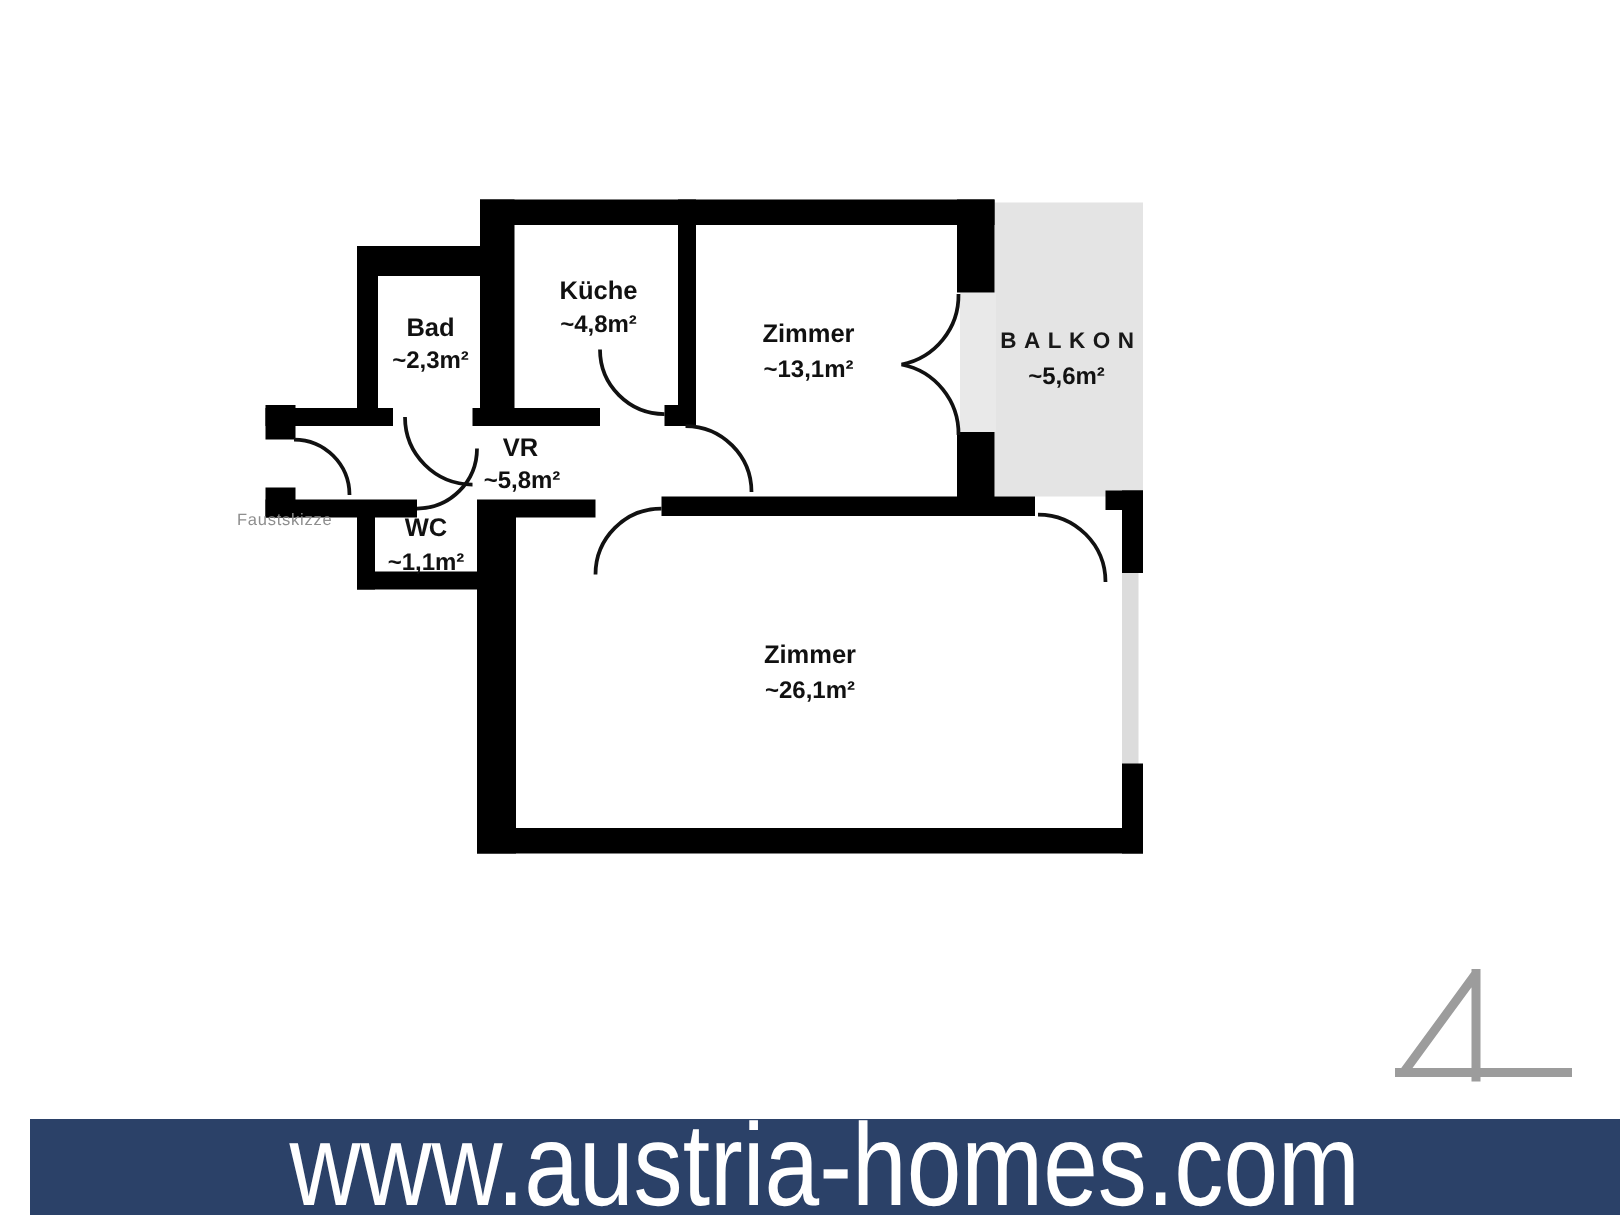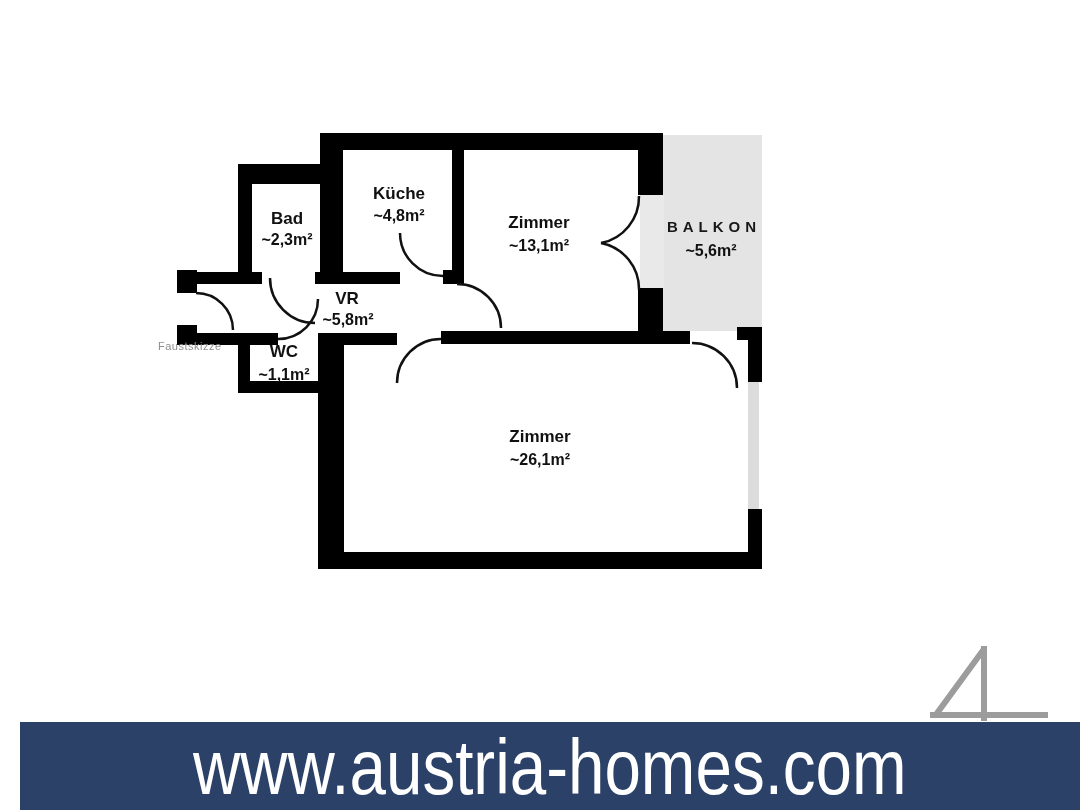--- a/index.html
+++ b/index.html
@@ -50,24 +50,24 @@
     fill: #8e8e8e;
     letter-spacing: 0.5px;
   }
   .wall { fill: #000000; }
   .door-arc { fill: none; stroke: #111111; stroke-width: 2.5px; }
   .footer-banner {
     position: absolute;
     left: 0;
     right: 0;
     bottom: 0;
-    height: 88px;
+    height: 64px;
     background: #2b4168;
     display: flex;
-    align-items: flex-end;
+    align-items: center;
     justify-content: center;
     margin-left: 20px;
   }
   .website-url {
     color: #ffffff;
     font-family: "Liberation Sans", sans-serif;
     font-weight: 400;
     font-size: 78px;
     line-height: 1;
     white-space: nowrap;

